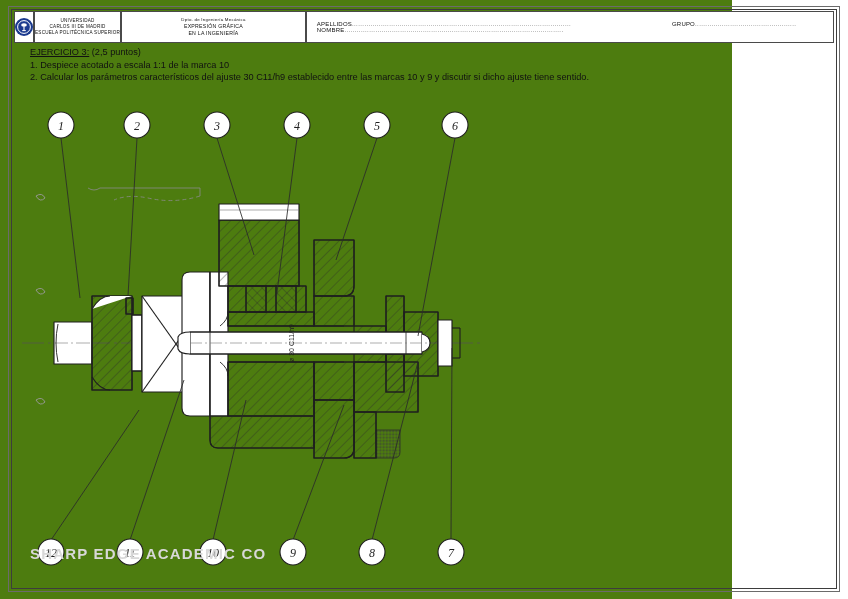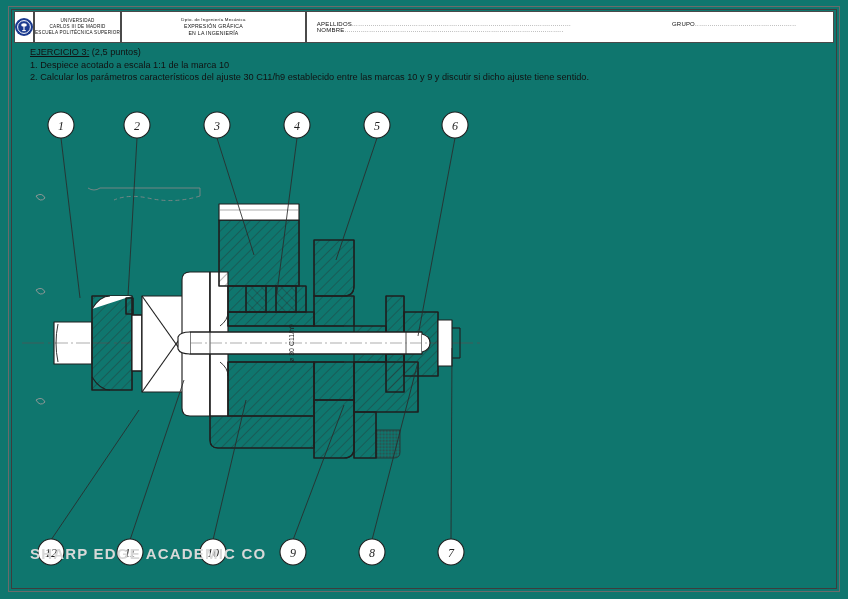--- a/index.html
+++ b/index.html
@@ -1,18 +1,18 @@
 <!DOCTYPE html>
 <html><head>
 <meta charset="utf-8">
 <style>
   html,body{margin:0;padding:0;background:#ffffff;}
   body{width:848px;height:599px;font-family:"Liberation Sans",sans-serif;color:#1a1a1a;overflow:hidden;}
 
-  .page{position:relative;width:848px;height:599px;background:#0f766e;}
+  .page{position:relative;width:732px;height:599px;background:#4d7c0f;}
 
   
   .frame-outer{position:absolute;left:8px;top:6px;width:832px;height:586px;border:1px solid #6b6b6b;box-sizing:border-box;}
   .frame-inner{position:absolute;left:11px;top:9px;width:826px;height:580px;border:1px solid #3d3d3d;box-sizing:border-box;}
 
   
   .titleblock{position:absolute;left:14px;top:11px;width:820px;height:32px;display:flex;box-sizing:border-box;}
   .tb-cell{border:1px solid #4a4a4a;box-sizing:border-box;display:flex;align-items:center;justify-content:center;background:#fff;}
   .tb-logo{width:26px;}
   .tb-uni{width:140px;flex-direction:column;line-height:1.25;}

